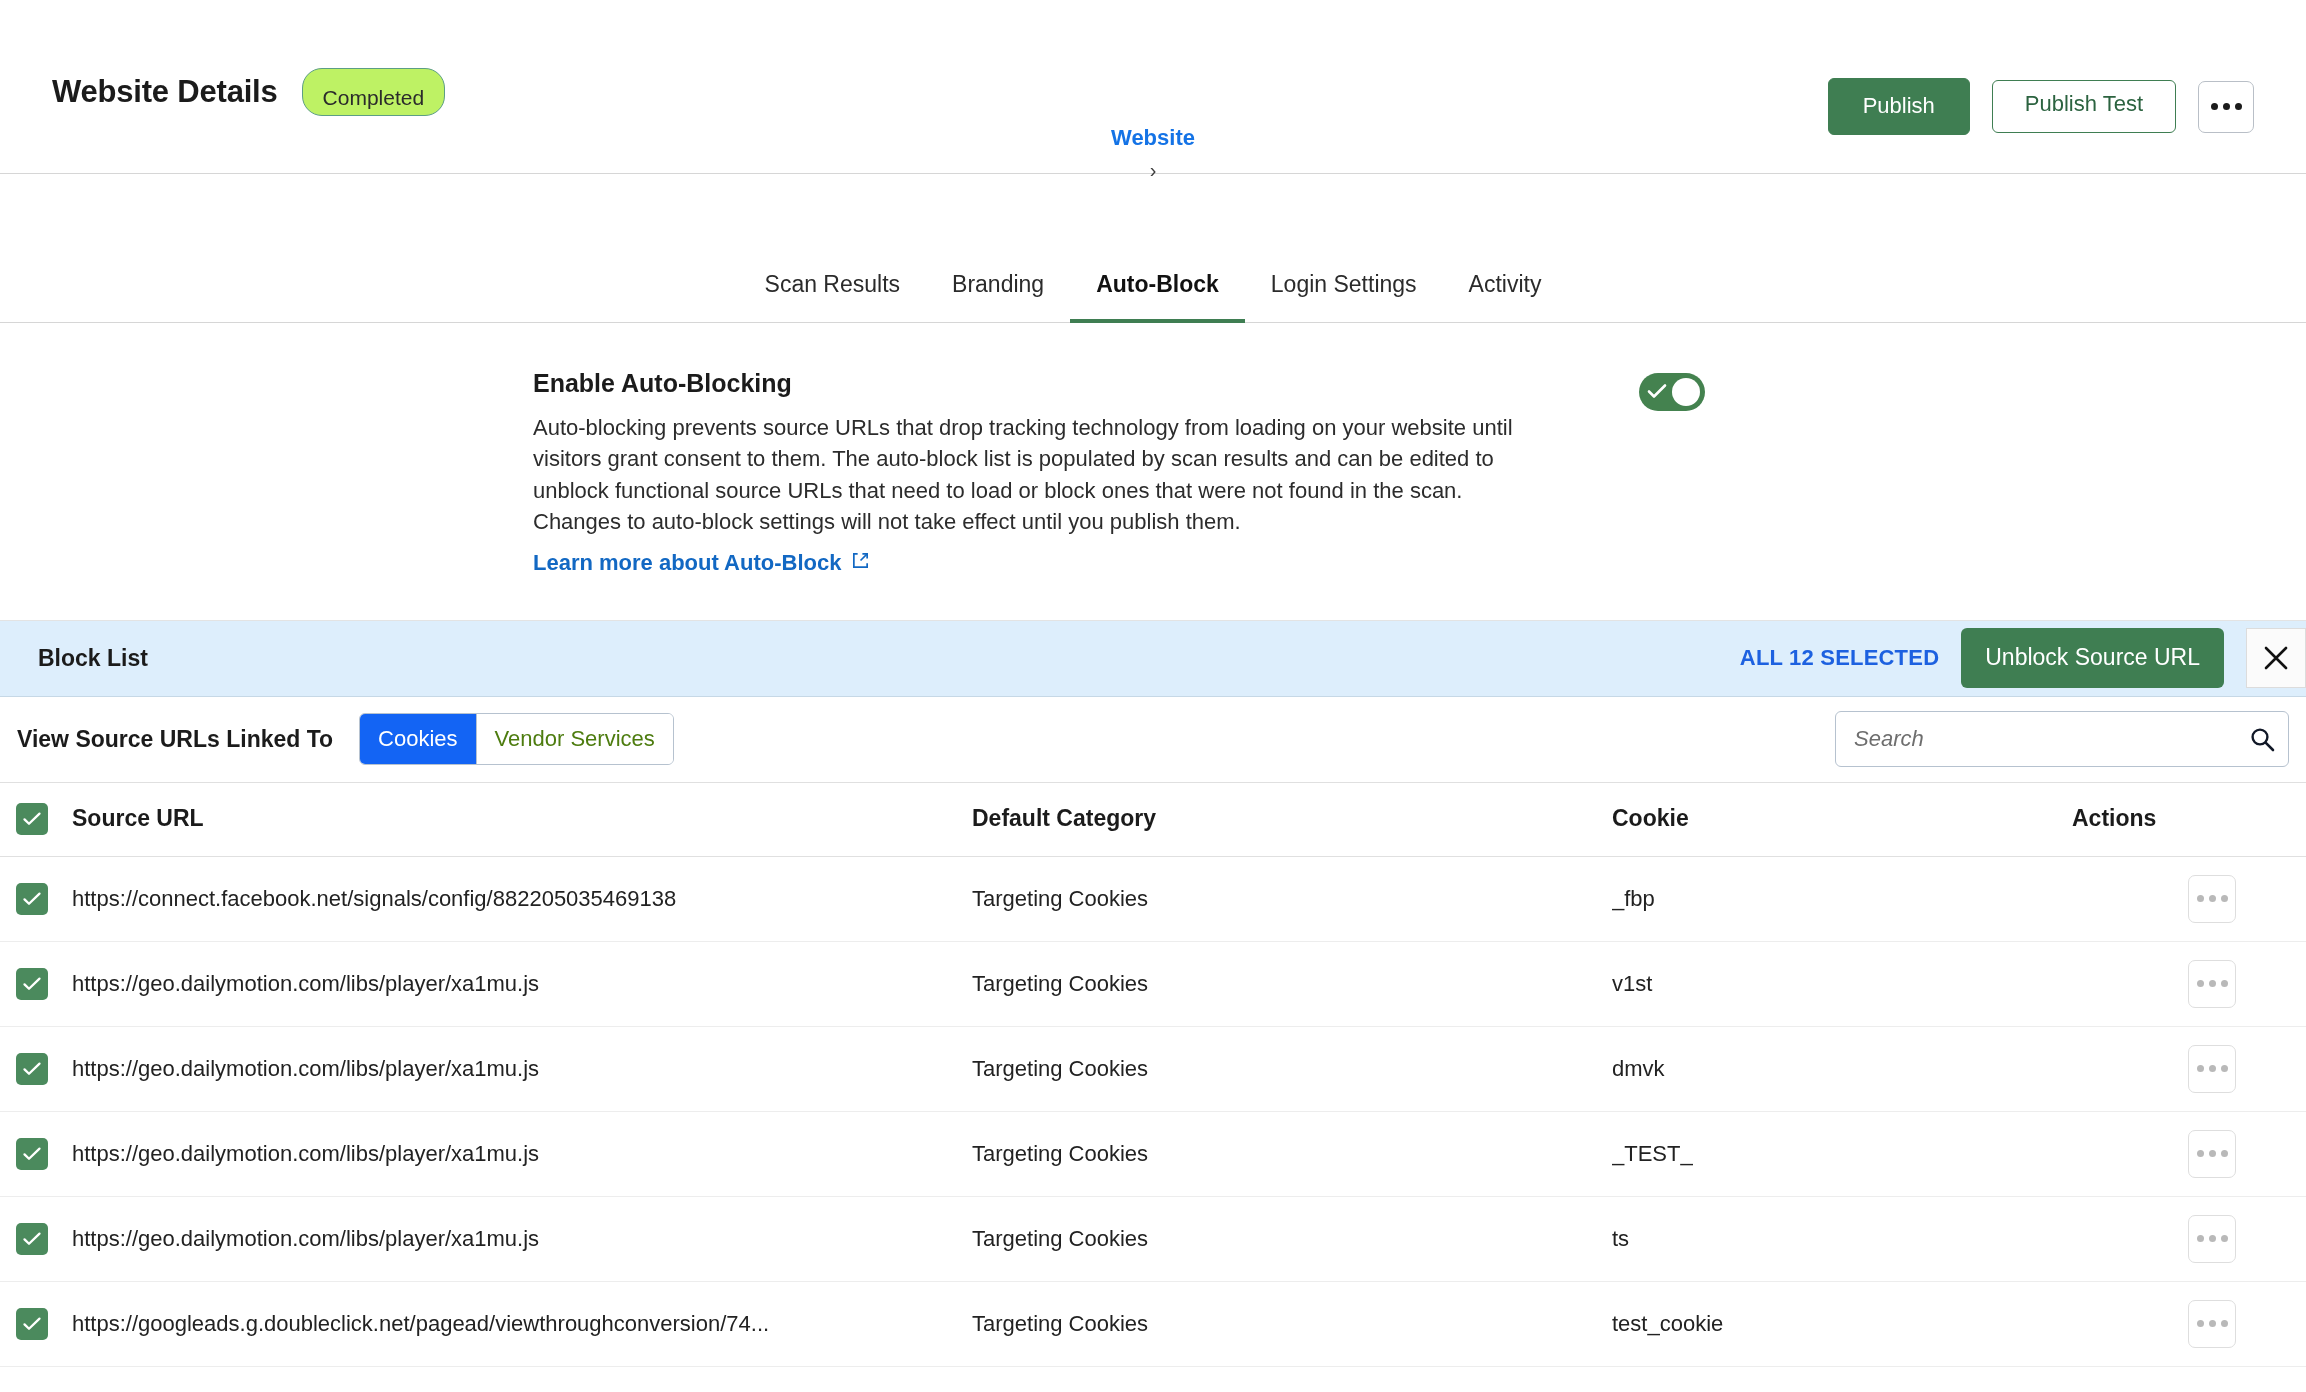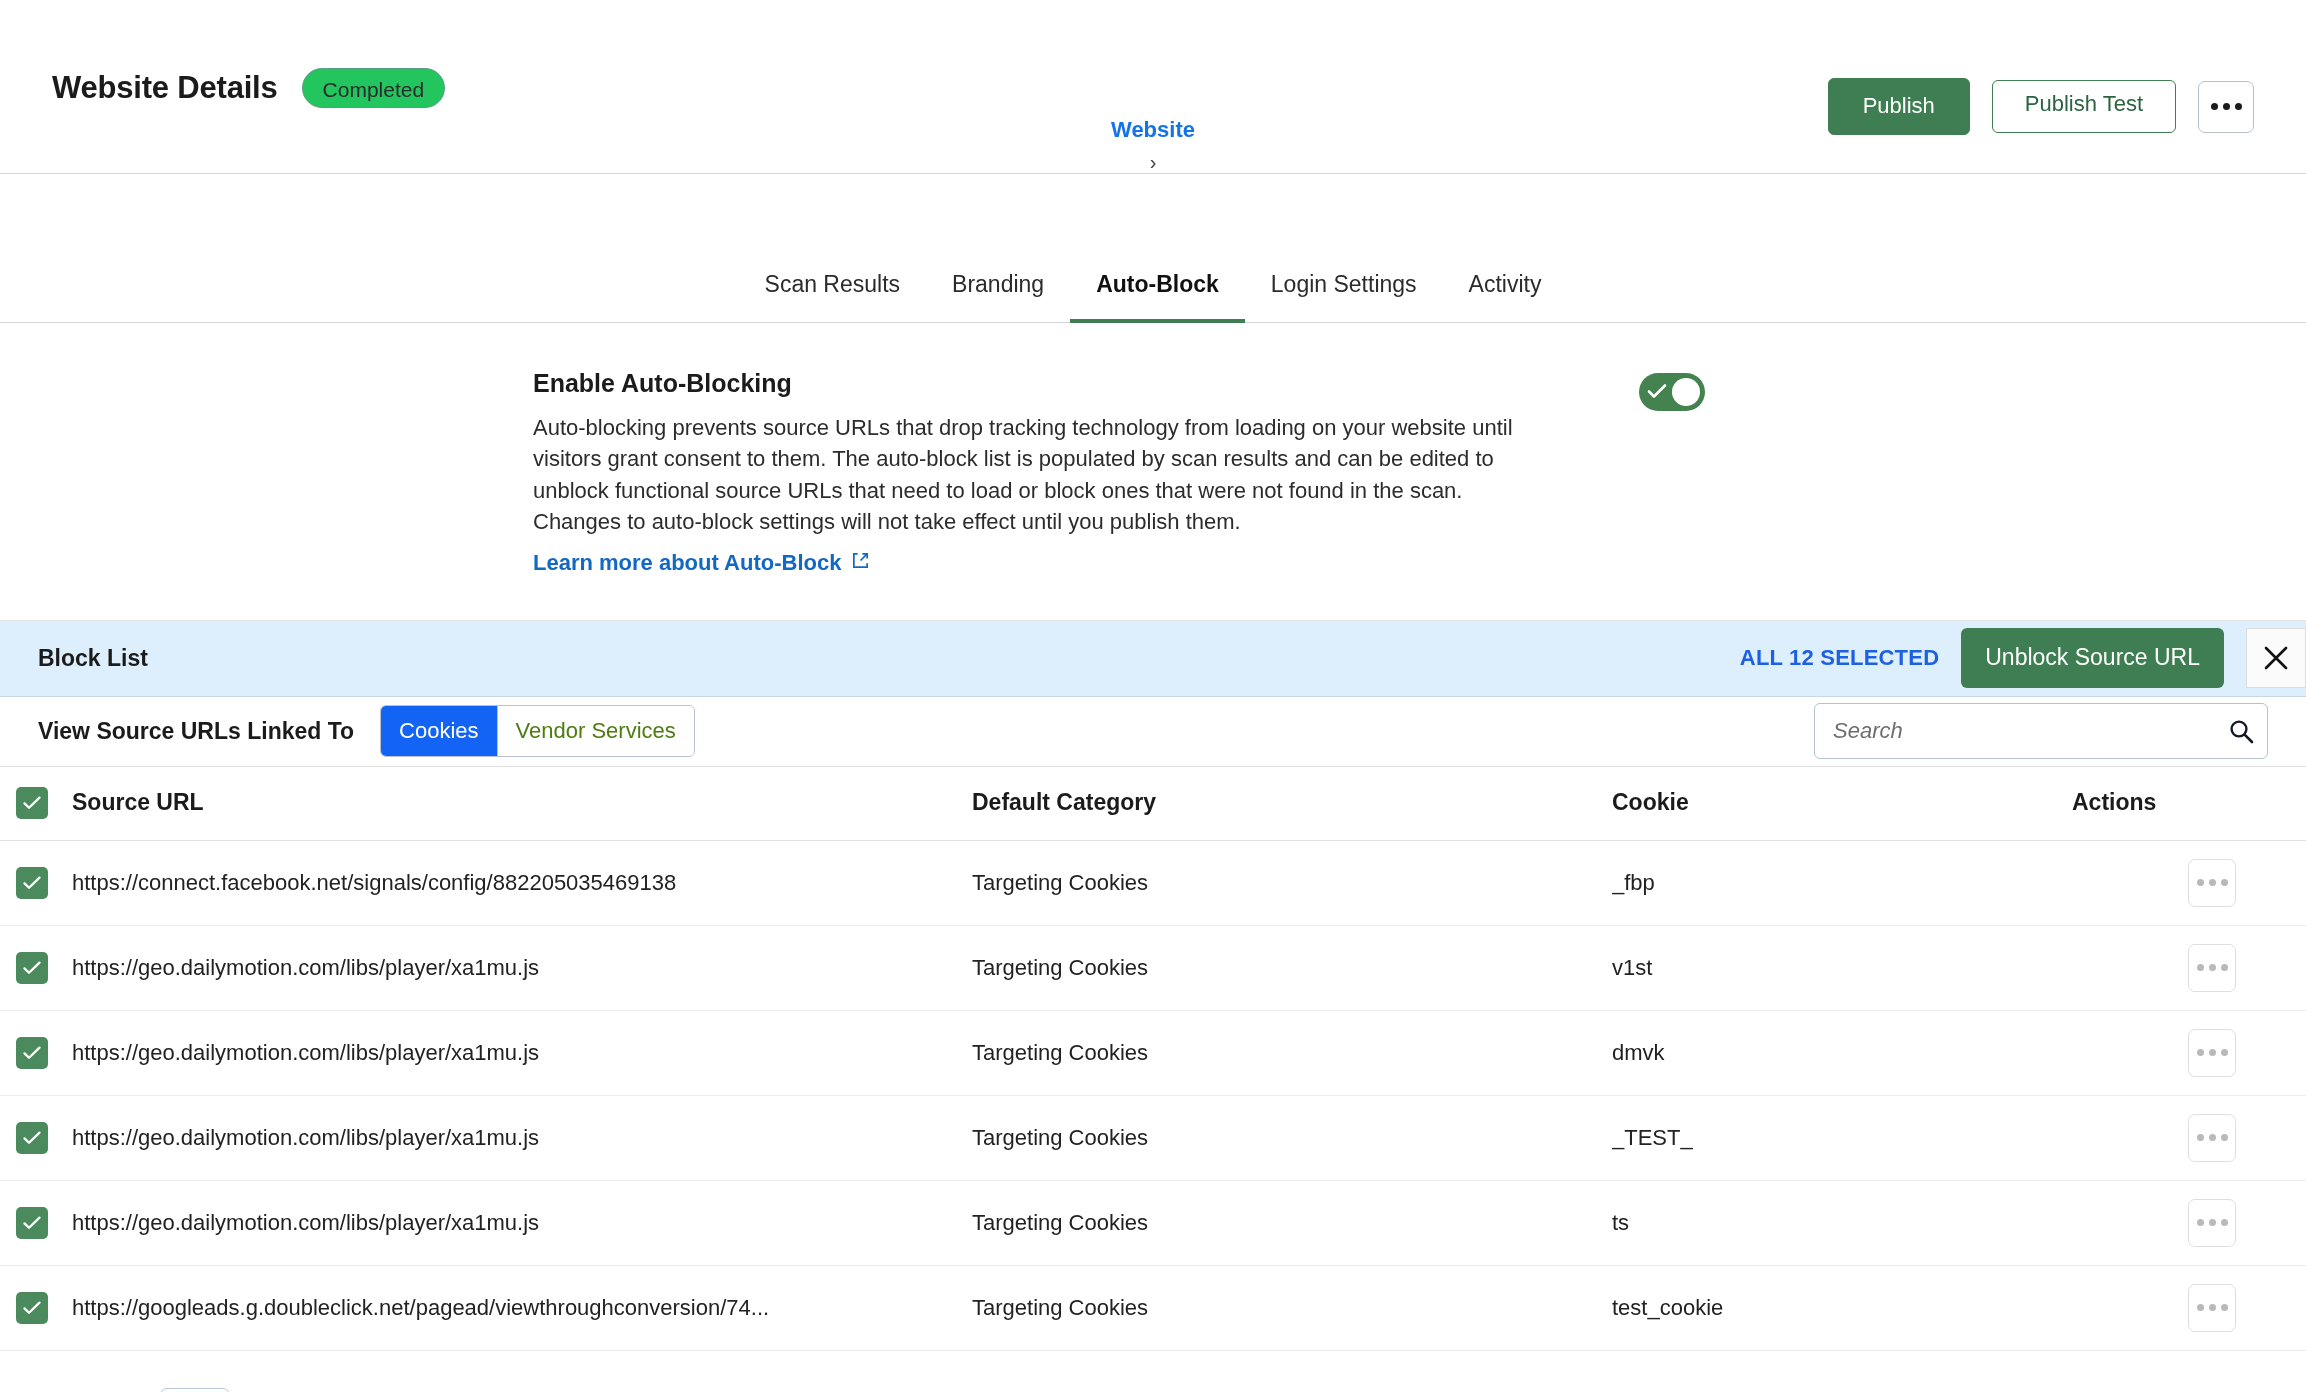--- a/index.html
+++ b/index.html
@@ -27,25 +27,25 @@
     margin-top: 46px;
   }
   .page-title {
     font-size: 31px;
     font-weight: bold;
     color: #1b1b1b;
     letter-spacing: -0.2px;
   }
   .status-badge {
     border: 1px solid #5c9e85;
-    background: #22c55e;
+    background: #bef264;
     border-radius: 20px;
     font-size: 21px;
     color: #2b2b2b;
-    padding: 10px 20px 7px;
+    padding: 18px 20px 7px;
     line-height: 1;
   }
   .breadcrumb {
     display: flex;
     align-items: center;
     gap: 9px;
     margin-top: 9px;
     flex-direction: column;
   }
   .breadcrumb-link {
@@ -238,24 +238,24 @@
     width: 60px; height: 60px;
     background: #fbfbfb;
     border: 1px solid #dcdcdc;
     display: flex; align-items: center; justify-content: center;
     cursor: pointer;
   }
   .btn-close svg { display:block; }
 
   
   .filter-row {
-    height: 70px;
-    display: flex;
-    align-items: center;
-    padding: 0 38px;
+    height: 86px;
+    display: flex;
+    align-items: center;
+    padding: 0 17px;
     border-bottom: 1px solid #e0e0e0;
   }
   .filter-label {
     font-size: 23px;
     font-weight: bold;
     color: #1b1b1b;
     margin-right: 26px;
   }
   .segmented {
     display: flex;

